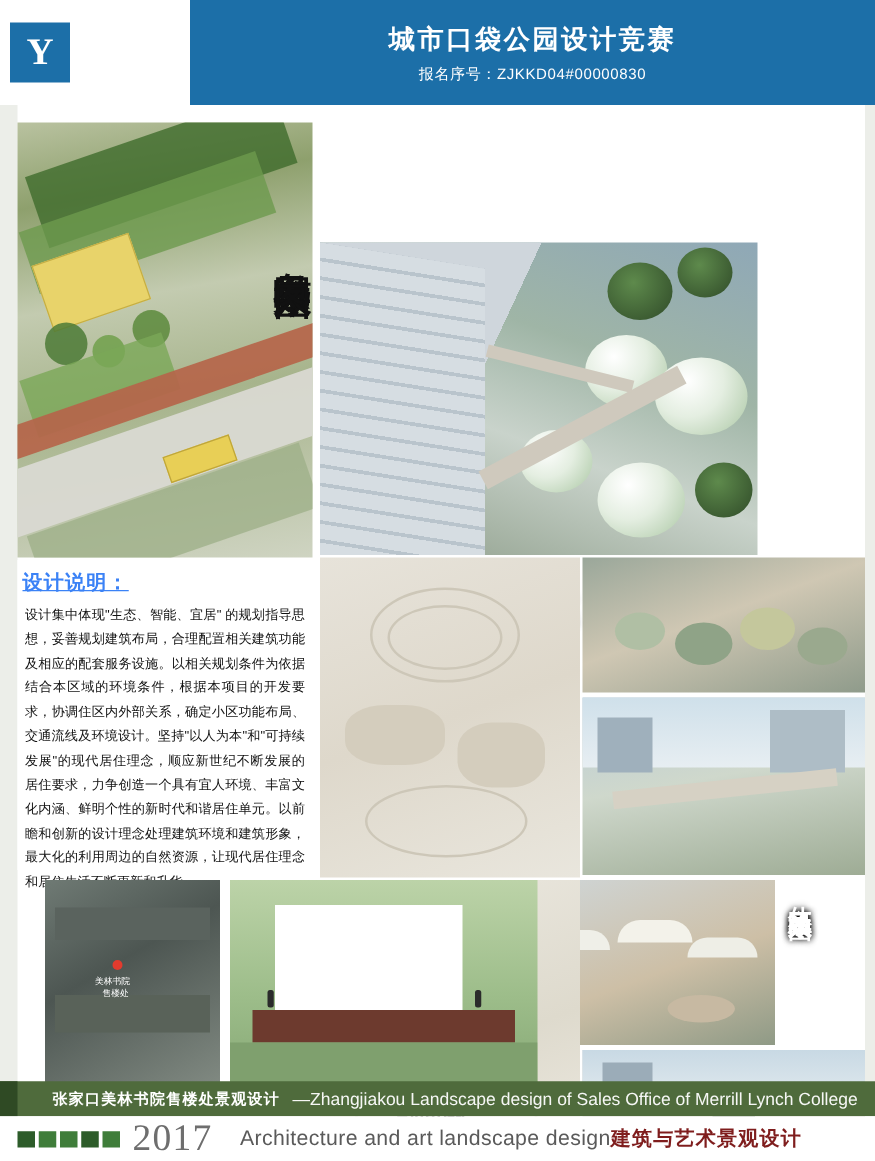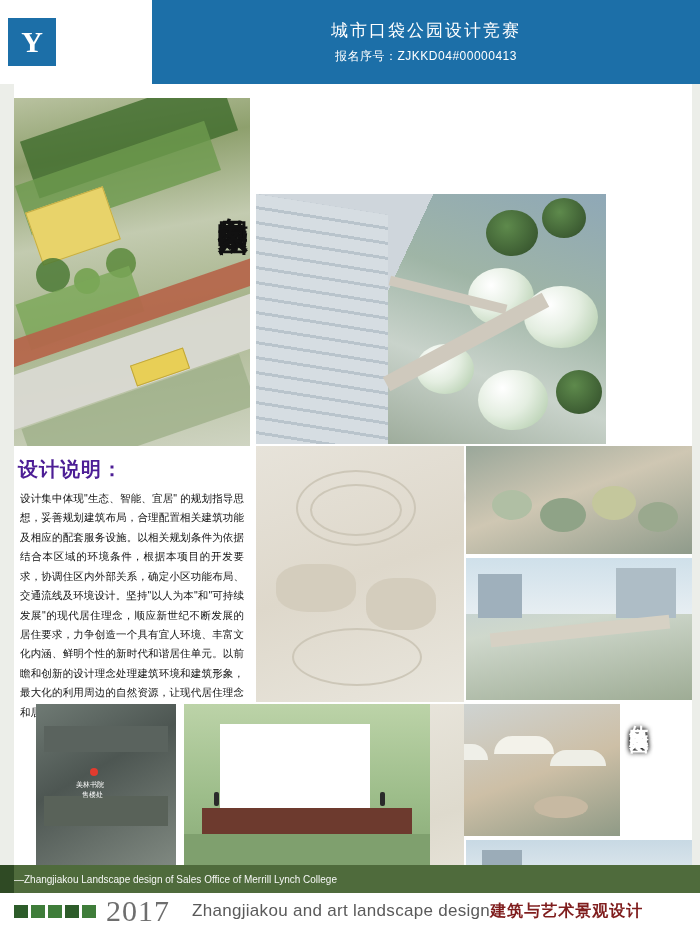--- a/index.html
+++ b/index.html
@@ -27,21 +27,21 @@
     color: #fff; font-size: 30px; font-weight: bold; font-family: "Liberation Serif", serif;
   }
   .logo-text { line-height: 1.05; }
   .logo-text .ln1 { font-size: 15px; font-weight: bold; color: #1a5f95; letter-spacing: .5px;}
   .logo-text .ln2 { font-size: 15px; font-weight: bold; color: #1a5f95; letter-spacing: .5px;}
   .logo-text .ln3 { font-size: 10px; color: #2a7fb8; letter-spacing: 1px; }
   .header-center {
     flex: 1; display: flex; flex-direction: column;
     align-items: center; justify-content: center; color: #ffffff; gap: 6px;
   }
-  .header-title { font-size: 17px; font-weight: normal; letter-spacing: 2px; }
+  .header-title { font-size: 21px; font-weight: bold; letter-spacing: 2px; }
   .header-sub { font-size: 12px; letter-spacing: .5px; }
 
   
   .project-banner {
     position: absolute; left: 356px; top: 84px; width: 344px; height: 26px;
     background: #6c6f63; color: #ffffff;
     display: flex; align-items: center; justify-content: center;
     font-size: 14px; font-weight: bold; letter-spacing: 1px;
   }
 
@@ -132,21 +132,21 @@
     left: 256px; top: 620px; width: 208px; height: 248px;
     background: linear-gradient(160deg,#ece9e1 0%, #dedacd 55%, #efece4 100%);
   }
   .bottomplan .ring { position:absolute; border:2px solid #cbc5b6; border-radius:50%; }
 
   
   .designnote {
     position: absolute; left: 14px; top: 364px; width: 236px; height: 248px;
     background: #ffffff; padding: 4px 2px 0 2px;
   }
-  .dn-title { font-size: 20px; font-weight: bold; color:#4c1d95; margin: 4px 0 6px 2px; letter-spacing:1px;}
+  .dn-title { font-size: 16px; font-weight: bold; color:#3b82f6; margin: 4px 0 6px 2px; letter-spacing:1px;text-decoration:underline;}
   .dn-body { font-size: 10.5px; line-height: 1.85; color: #111; text-align: justify; padding: 0 4px; }
 
   
   .sitemap { left: 36px; top: 620px; width: 140px; height: 168px;
     background: linear-gradient(150deg,#6f7a74 0%, #4d5652 40%, #828b83 100%); }
   .sitemap .lbl { position:absolute; color:#fff; font-size:7px; }
   .sitemap .pin { position:absolute; width:8px;height:8px;border-radius:50%;background:#e23b2e; }
 
   
   .section { left: 184px; top: 620px; width: 246px; height: 168px;
@@ -160,21 +160,21 @@
     font-size: 10px; line-height: 1.7; color:#111; text-align: justify;
   }
 
   
   .footer-bar {
     position: absolute; left: 0; top: 865px; width: 700px; height: 28px;
     background: #4f6b3c; color: #fff; display:flex; align-items:center;
   }
   .footer-sq { width: 14px; height:28px; background:#2f4a24; }
   .footer-cn { font-size: 12px; font-weight: bold; margin-left: 28px; letter-spacing: 1px; }
-  .footer-en { font-size: 10px; opacity:.95; }
+  .footer-en { font-size: 14px; margin-left: 10px; opacity:.95; }
 
   .footer-bottom {
     position: absolute; left: 0; top: 893px; width: 700px; height: 36px;
     background: #ffffff; display: flex; align-items: center;
   }
   .chips { display:flex; gap:3px; margin-left: 14px; }
   .chip { width: 14px; height: 13px; background:#3f7d3a; }
   .chip.dk { background:#2d5c2a; }
   .year { font-size: 30px; color:#6e6e6e; font-family:"Liberation Serif", serif; margin-left:10px; letter-spacing:1px;}
   .foot-en2 { font-size: 17px; color:#5a5a5a; margin-left: 22px; letter-spacing:.3px;}
@@ -182,21 +182,21 @@
 </style>
 </head>
 <body>
 
 <div class="header">
   <div class="logo-block">
     <div class="logo-mark">Y</div>
   </div>
   <div class="header-center">
     <div class="header-title">城市口袋公园设计竞赛</div>
-    <div class="header-sub">报名序号：ZJKKD04#00000413</div>
+    <div class="header-sub">报名序号：ZJKKD04#00000830</div>
   </div>
 </div>
 
 <div class="project-banner">美林书院售楼处 —城市口袋公园设计</div>
 
 <div class="board">
   <div class="side-strip-l"></div>
   <div class="side-strip-r"></div>
 
   <div class="panel aerial">
@@ -294,27 +294,28 @@
     <div class="fig" style="left:196px;top:88px;"></div>
     <div style="position:absolute;left:0;top:130px;width:246px;height:38px;background:#7fa06e;"></div>
   </div>
   <div style="position:absolute;left:316px;top:796px;font-size:19px;font-weight:bold;color:#111;">剖面图</div>
 
   <div class="site-caption">位于钻石南路与长宁大街交叉口西北角，东侧紧邻钻石南路，南侧为京润现代城 8 号院小区，西侧为美林书院小区，北侧为丰泰风光苑小区。</div>
 </div>
 
 <div class="footer-bar">
   <div class="footer-sq"></div>
+  <div class="footer-cn">张家口美林书院售楼处景观设计</div>
   <div class="footer-en">—Zhangjiakou Landscape design of Sales Office of Merrill Lynch  College</div>
 </div>
 
 <div class="footer-bottom">
   <div class="chips">
     <div class="chip dk"></div>
     <div class="chip"></div>
     <div class="chip"></div>
     <div class="chip dk"></div>
     <div class="chip"></div>
   </div>
   <div class="year">2017</div>
-  <div class="foot-en2">Zhangjiakou and art landscape design</div>
+  <div class="foot-en2">Architecture and art landscape design</div>
   <div class="foot-cn2">建筑与艺术景观设计</div>
 </div>
 
 </body></html>

